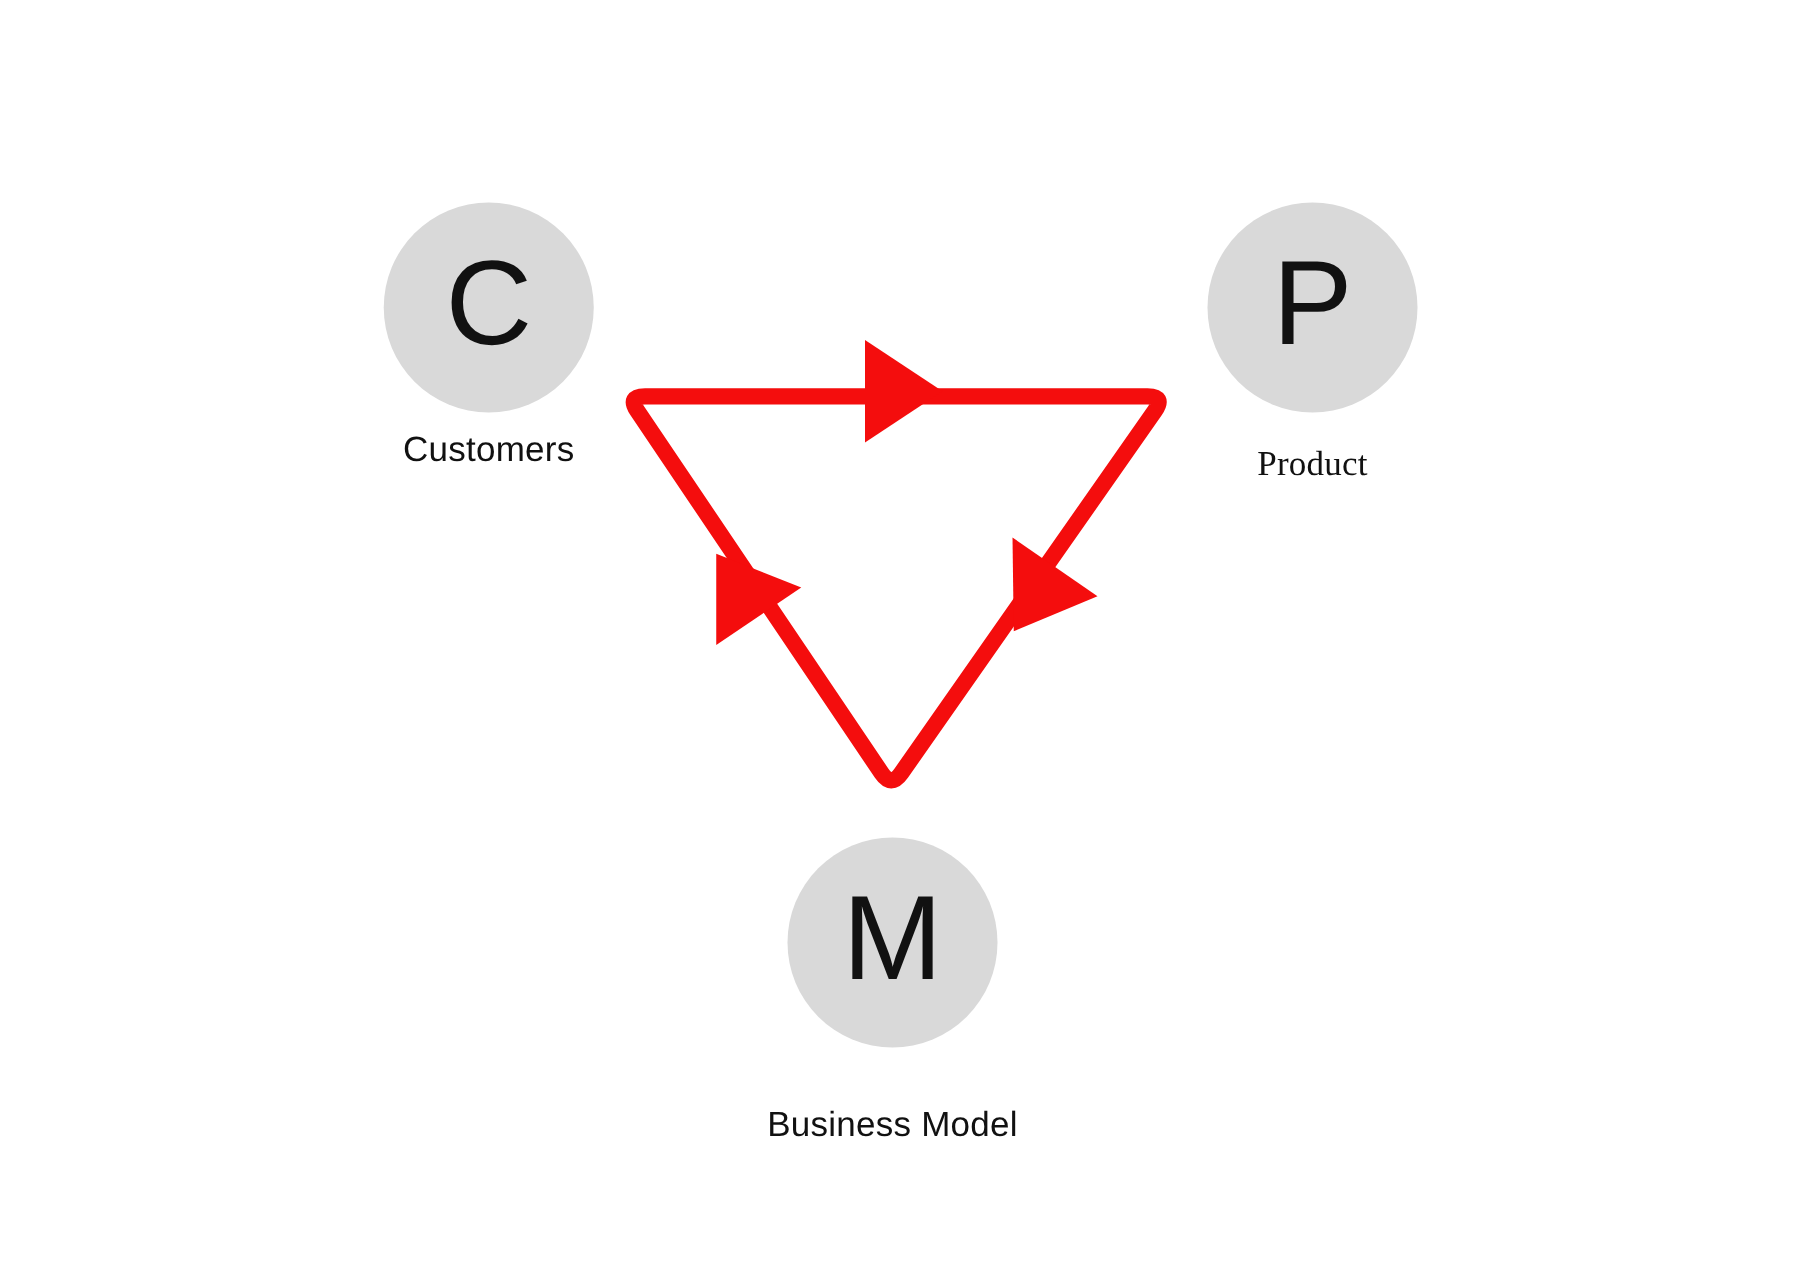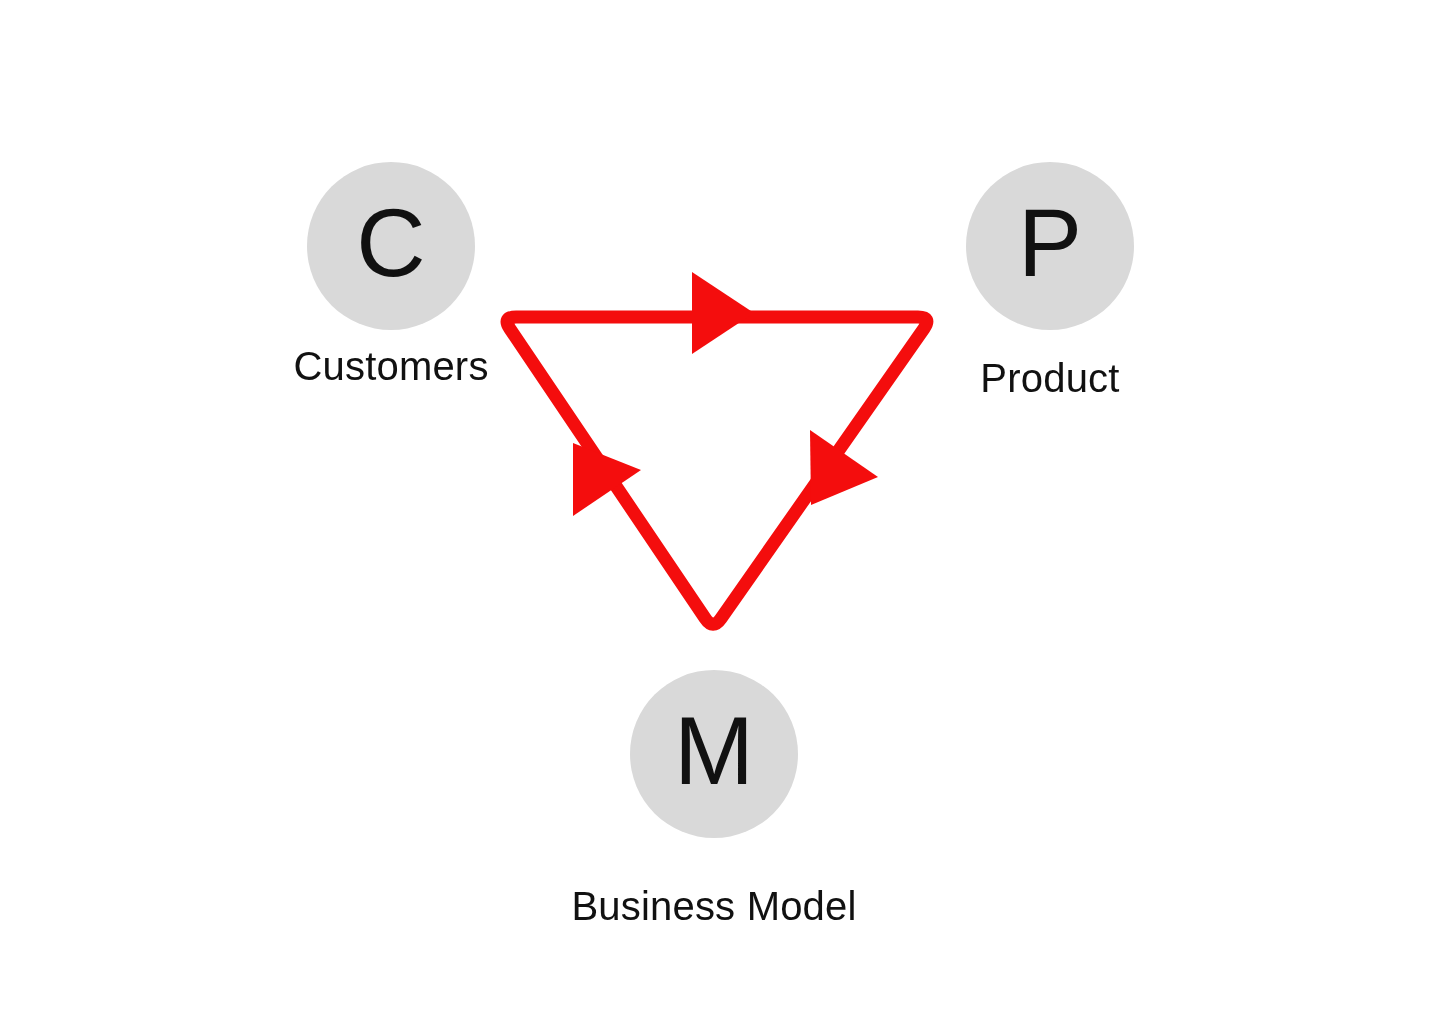--- a/index.html
+++ b/index.html
@@ -42,30 +42,30 @@
     font-weight: 500;
     line-height: 1;
     color: var(--node-text);
     padding-bottom: 6px;
   }
   .node-label {
     position: absolute;
     left: 50%;
     transform: translateX(-50%);
     white-space: nowrap;
-    font-size: 40px;
+    font-size: 28px;
     font-weight: 500;
     letter-spacing: 0.2px;
     color: var(--label-text);
     text-align: center;
   }
   #node-customers { left: 307px; top: 162px; }
   #node-customers .node-label { top: 182px; }
   #node-product { left: 966px; top: 162px; }
-  #node-product .node-label { top: 194px; }
+  #node-product .node-label { top: 194px; font-family: Liberation Serif, serif; }
   #node-business-model { left: 630px; top: 670px; }
   #node-business-model .node-label { top: 194px; margin-top: 20px; }
 </style>
 </head>
 <body>
 
 <div class="canvas">
 
   <svg class="cycle-svg" width="1440" height="1024" viewBox="0 0 1440 1024" aria-hidden="true">
     <path d="M 516,317

